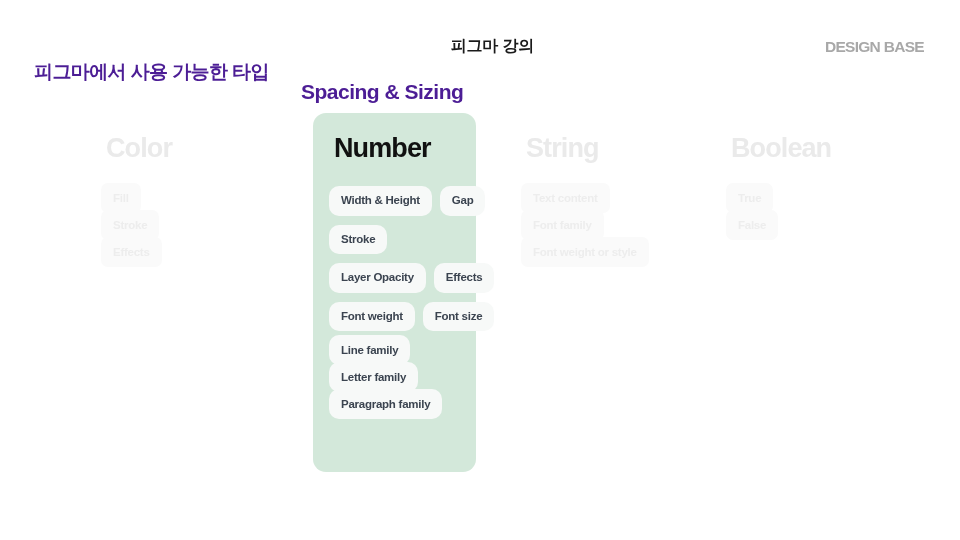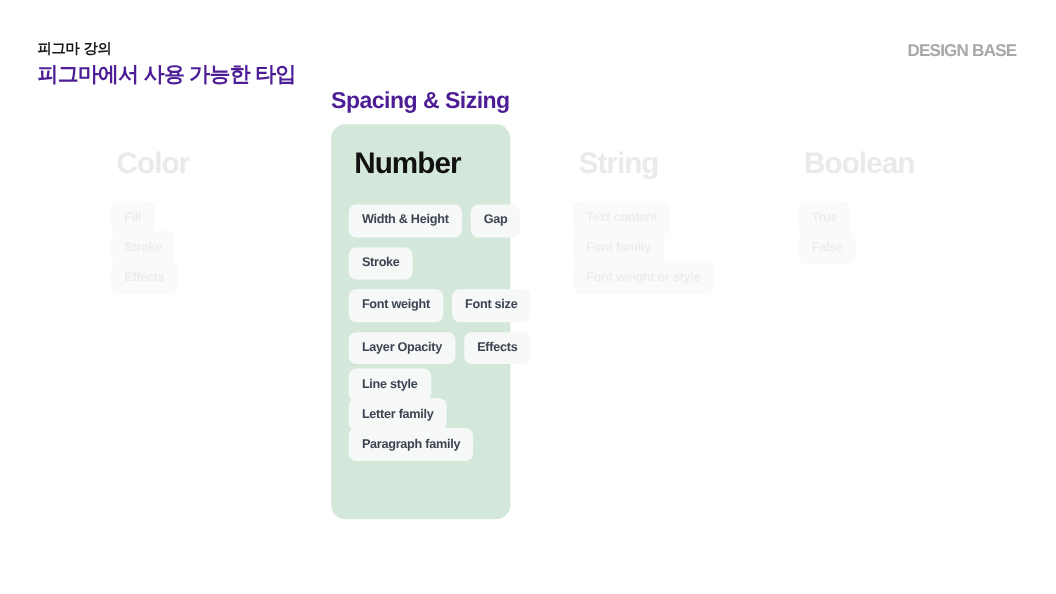--- a/index.html
+++ b/index.html
@@ -17,25 +17,26 @@
   }
 
   
   .header {
     position: absolute;
     left: 34px;
     top: 36px;
     width: 500px;
   }
   .eyebrow {
-    font-size: 13px;
+    font-size: 16px;
     font-weight: bold;
     color: #1A1A1A;
     letter-spacing: -0.2px;
     line-height: 1.2;
+    text-align: right;
   }
   .slide-title {
     font-size: 19px;
     font-weight: bold;
     color: #4c1d95;
     letter-spacing: -0.6px;
     line-height: 1.3;
     margin-top: 5px;
   }
   .brand {
@@ -54,21 +55,21 @@
     left: 0;
     top: 0;
     width: 960px;
     height: 540px;
   }
   .column {
     position: absolute;
     top: 113px;
   }
   .col-color   { left: 101px; width: 190px; }
-  .col-number  { left: 301px; width: 163px; }
+  .col-number  { left: 313px; width: 163px; }
   .col-string  { left: 521px; width: 200px; }
   .col-boolean { left: 726px; width: 200px; }
 
   
   .section-label {
     position: absolute;
     left: 301px;
     top: 80px;
     font-size: 21px;
     font-weight: bold;
@@ -117,20 +118,21 @@
     font-weight: bold;
     letter-spacing: -0.25px;
     line-height: 1;
     padding: 9px 12px;
     border-radius: 7px;
     white-space: nowrap;
   }
   .card.active .chip {
     background: #F7F9F8;
     color: #3B4450;
+    border-radius: 10px;
   }
   .card.ghost .chip {
     background: #FAFAFA;
     color: #EDEDED;
   }
 
   
   .chip-row {
     display: flex;
     justify-content: space-between;
@@ -167,28 +169,28 @@
       <div class="card-title">Number</div>
       <div class="chips">
         <div class="chip-row">
           <span class="chip">Width &amp; Height</span>
           <span class="chip">Gap</span>
         </div>
         <div class="chip-row">
           <span class="chip">Stroke</span>
         </div>
         <div class="chip-row">
+          <span class="chip">Layer Opacity</span>
+          <span class="chip">Effects</span>
+        </div>
+        <div class="chip-row">
           <span class="chip">Font weight</span>
           <span class="chip">Font size</span>
         </div>
-        <div class="chip-row">
-          <span class="chip">Layer Opacity</span>
-          <span class="chip">Effects</span>
-        </div>
-        <div style="width:100%"><span class="chip">Line style</span></div>
+        <div style="width:100%"><span class="chip">Line family</span></div>
         <div style="width:100%"><span class="chip">Letter family</span></div>
         <div style="width:100%"><span class="chip">Paragraph family</span></div>
       </div>
     </div>
   </div>
 
   <div class="column col-string">
     <div class="card ghost">
       <div class="card-title">String</div>
       <div class="chips">

